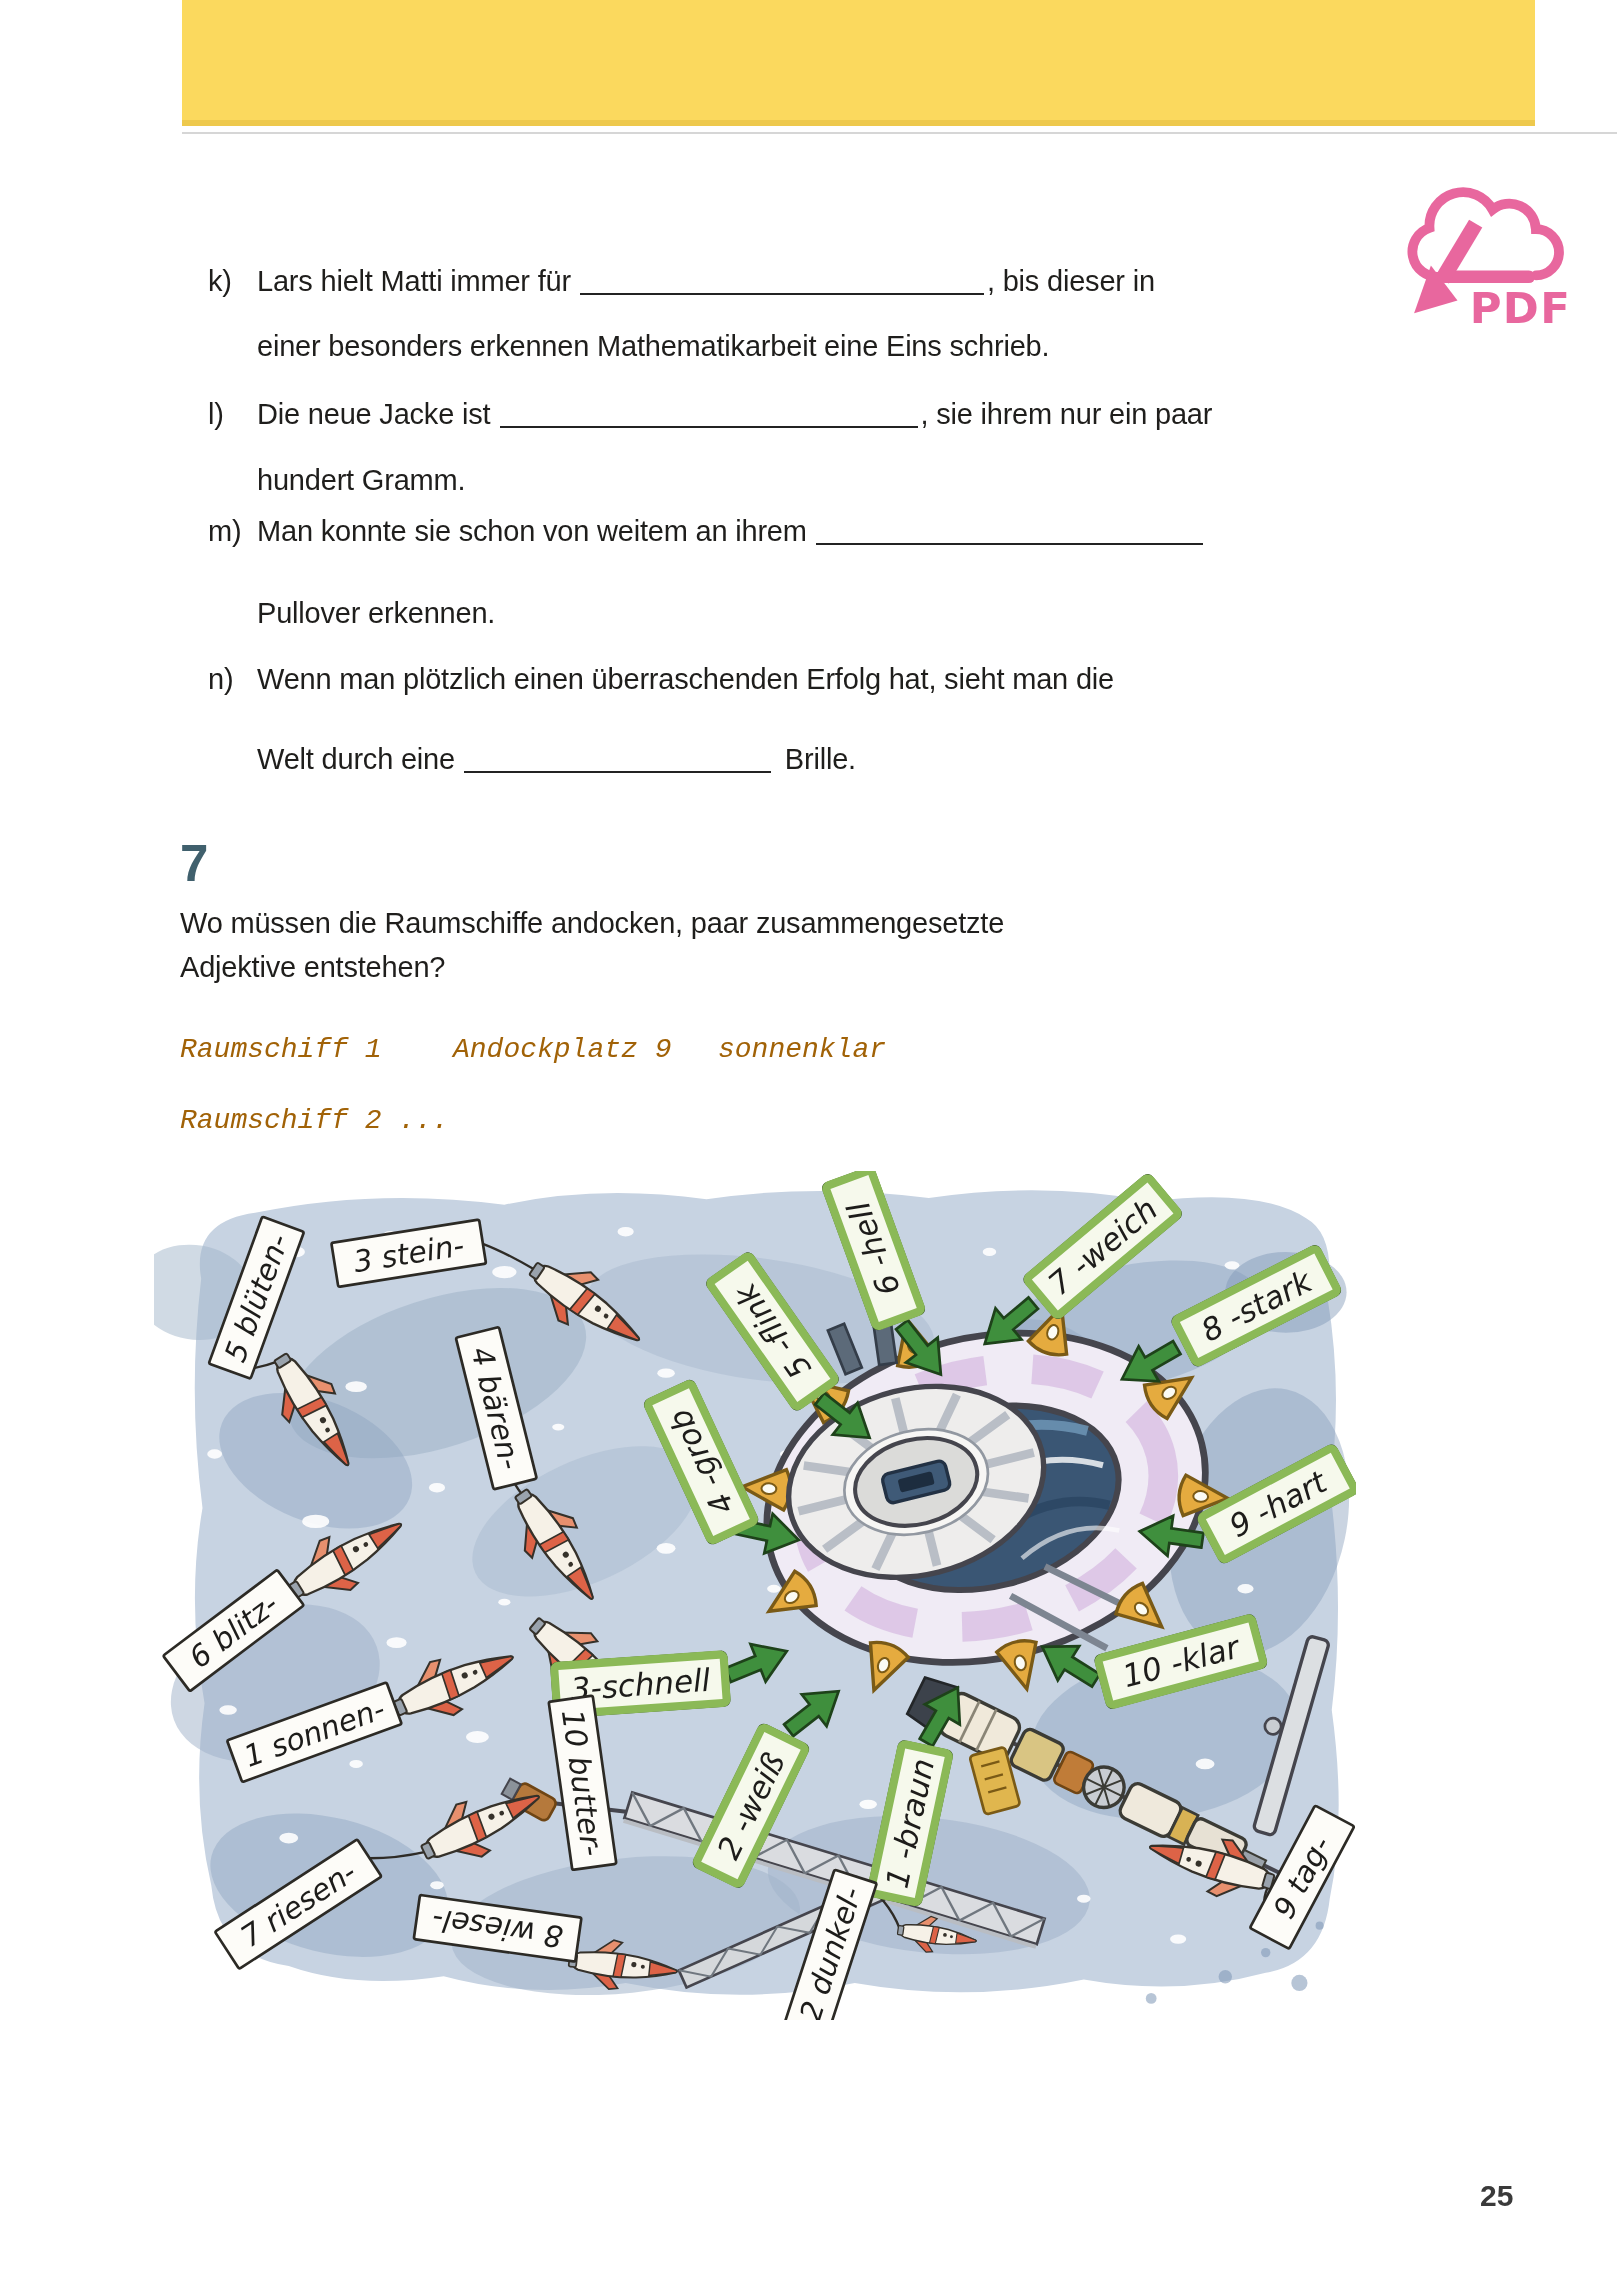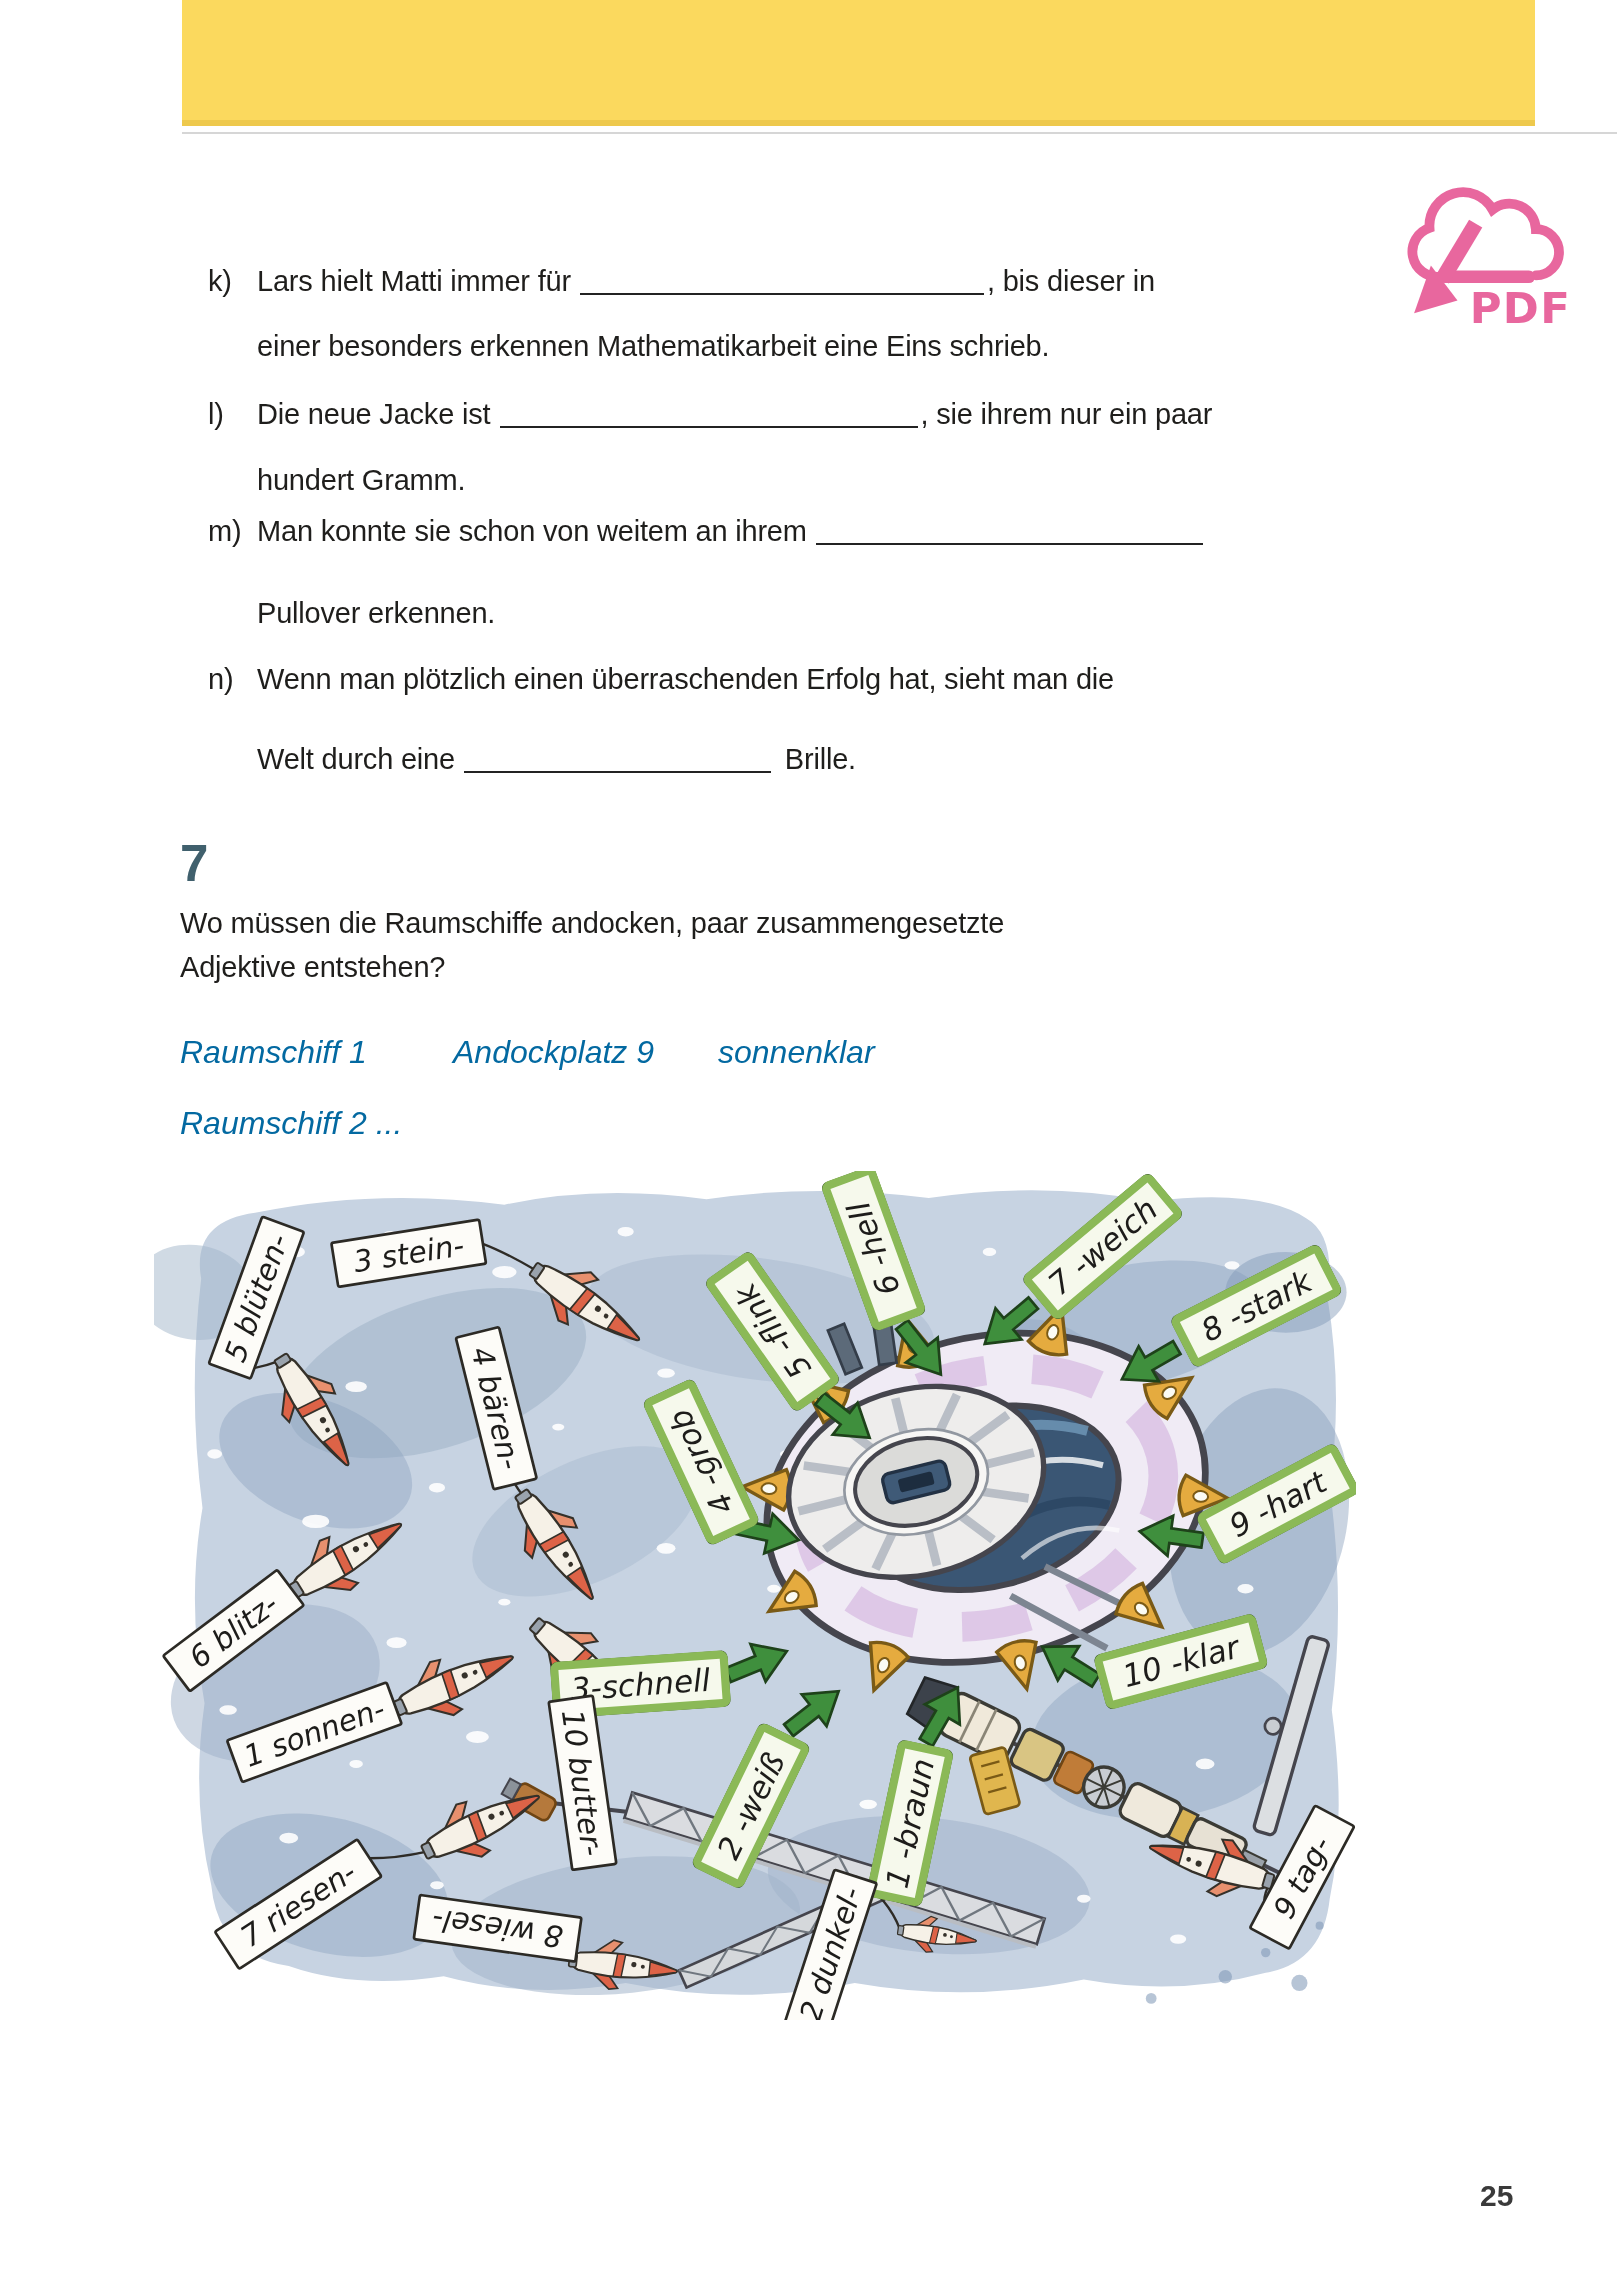--- a/index.html
+++ b/index.html
@@ -13,21 +13,21 @@
   .pdf{position:absolute;left:1380px;top:162px;width:197px;height:168px;}
 
   .row{position:absolute;left:180px;font-size:29px;letter-spacing:-0.2px;white-space:nowrap;line-height:35px;margin-left:28px;}
   .row .letter{display:inline-block;width:49px;}
   .row.cont{left:229px;}
   .blank{display:inline-block;height:20px;border-bottom:2px solid #232323;
          margin-left:9.4px;margin-right:2.7px;transform:translateY(4px);}
 
   .t7num{position:absolute;left:180px;top:834px;font-size:51px;font-weight:bold;color:#40606d;}
   .q{position:absolute;left:180px;font-size:29px;letter-spacing:-0.2px;white-space:nowrap;}
-  .ex{position:absolute;font-size:32px;font-style:italic;color:#0369a1;white-space:nowrap;}
+  .ex{position:absolute;font-size:28px;font-style:italic;color:#a16207;white-space:nowrap;font-family:Liberation Mono, monospace;}
 
   .illu{position:absolute;left:154px;top:1171px;width:1202px;height:849px;}
 
   .pagenum{position:absolute;left:1480px;top:2179px;font-size:30px;color:#3a3a3a;font-weight:bold;}
 
   svg text.bt{font-family:"DejaVu Sans",sans-serif;font-size:44px;fill:#1d1c1a;
               text-anchor:middle;dominant-baseline:central;font-style:italic;}
   svg text.gt{font-family:"DejaVu Sans",sans-serif;font-size:46px;fill:#1d1c1a;
               text-anchor:middle;dominant-baseline:central;font-style:italic;}
   svg text.pdftxt{font-family:"DejaVu Sans",sans-serif;font-weight:bold;font-size:31px;fill:#e8679e;

